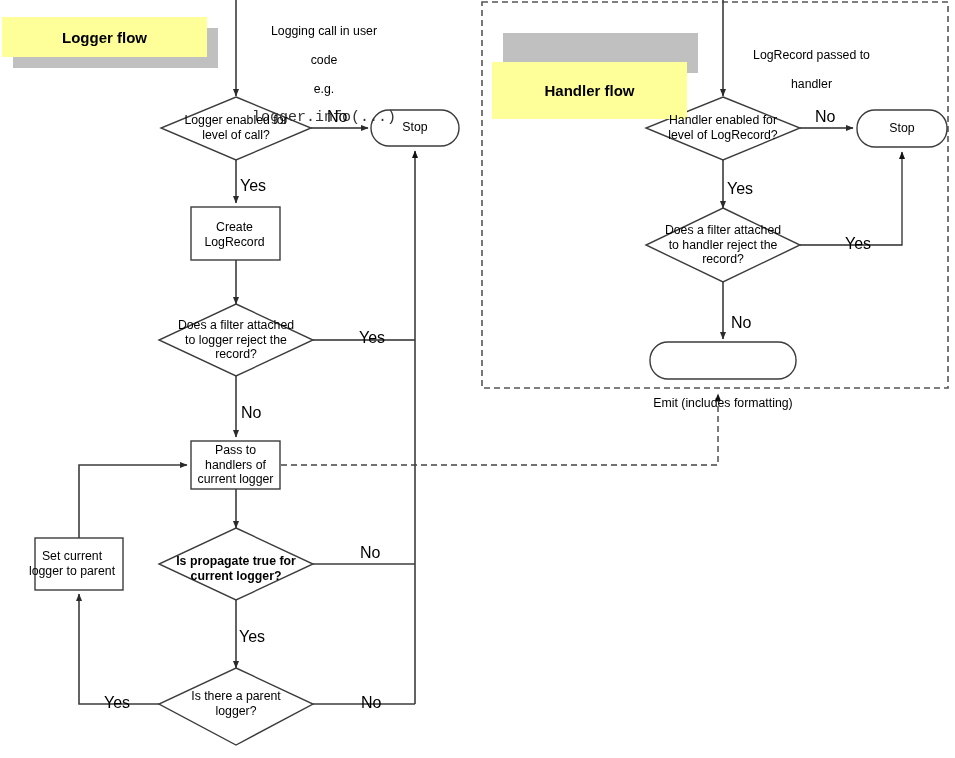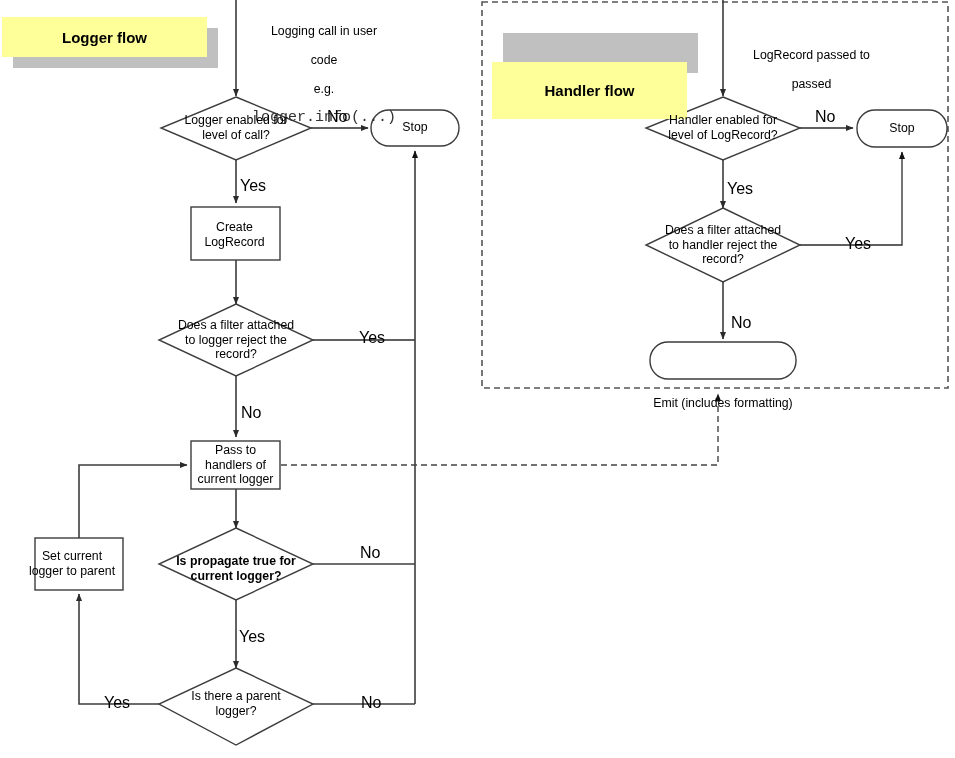--- a/index.html
+++ b/index.html
@@ -186,21 +186,21 @@
 
   <div class="caption" style="left:244px; top:9px; width:160px;">
     <div>Logging call in user</div>
     <div>code</div>
     <div>e.g.</div>
     <div class="mono">logger.info(...)</div>
   </div>
 
   <div class="caption" style="left:729px; top:33px; width:165px;">
     <div>LogRecord passed to</div>
-    <div>passed</div>
+    <div>handler</div>
   </div>
 
   <div class="node-label" style="left:156px; top:113px; width:160px;">Logger enabled for
 level of call?</div>
 
   <div class="node-label" style="left:371px; top:120px; width:88px;">Stop</div>
 
   <div class="node-label" style="left:191px; top:220px; width:87px;">Create
 LogRecord</div>
 

